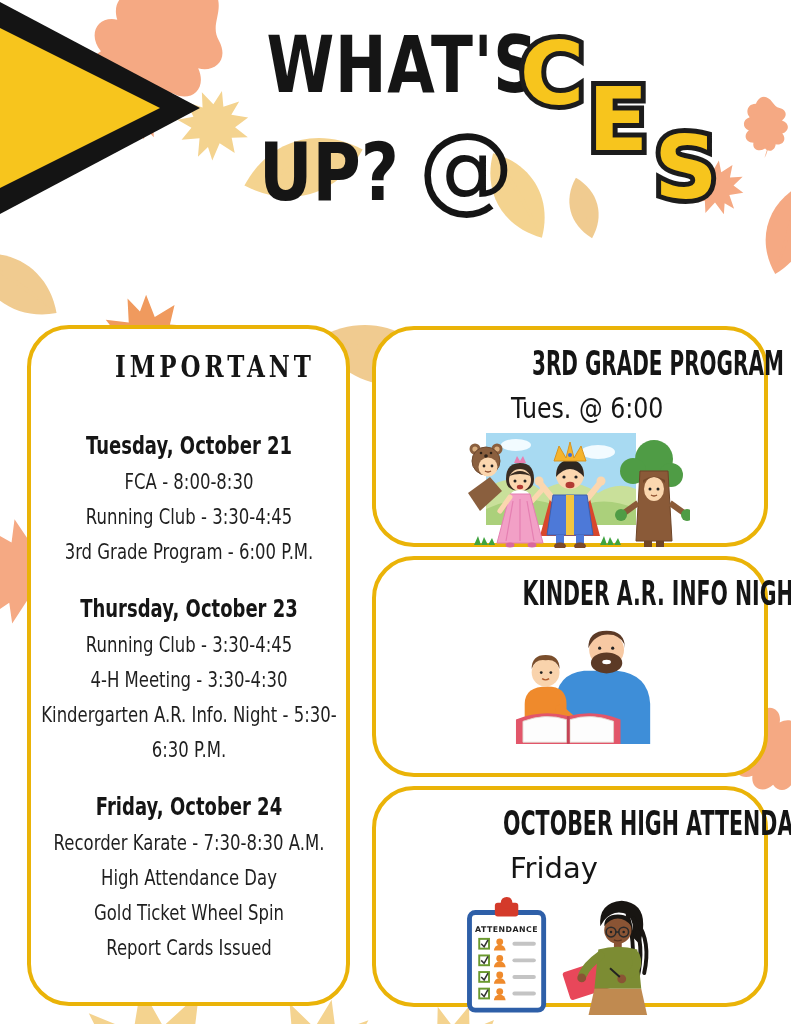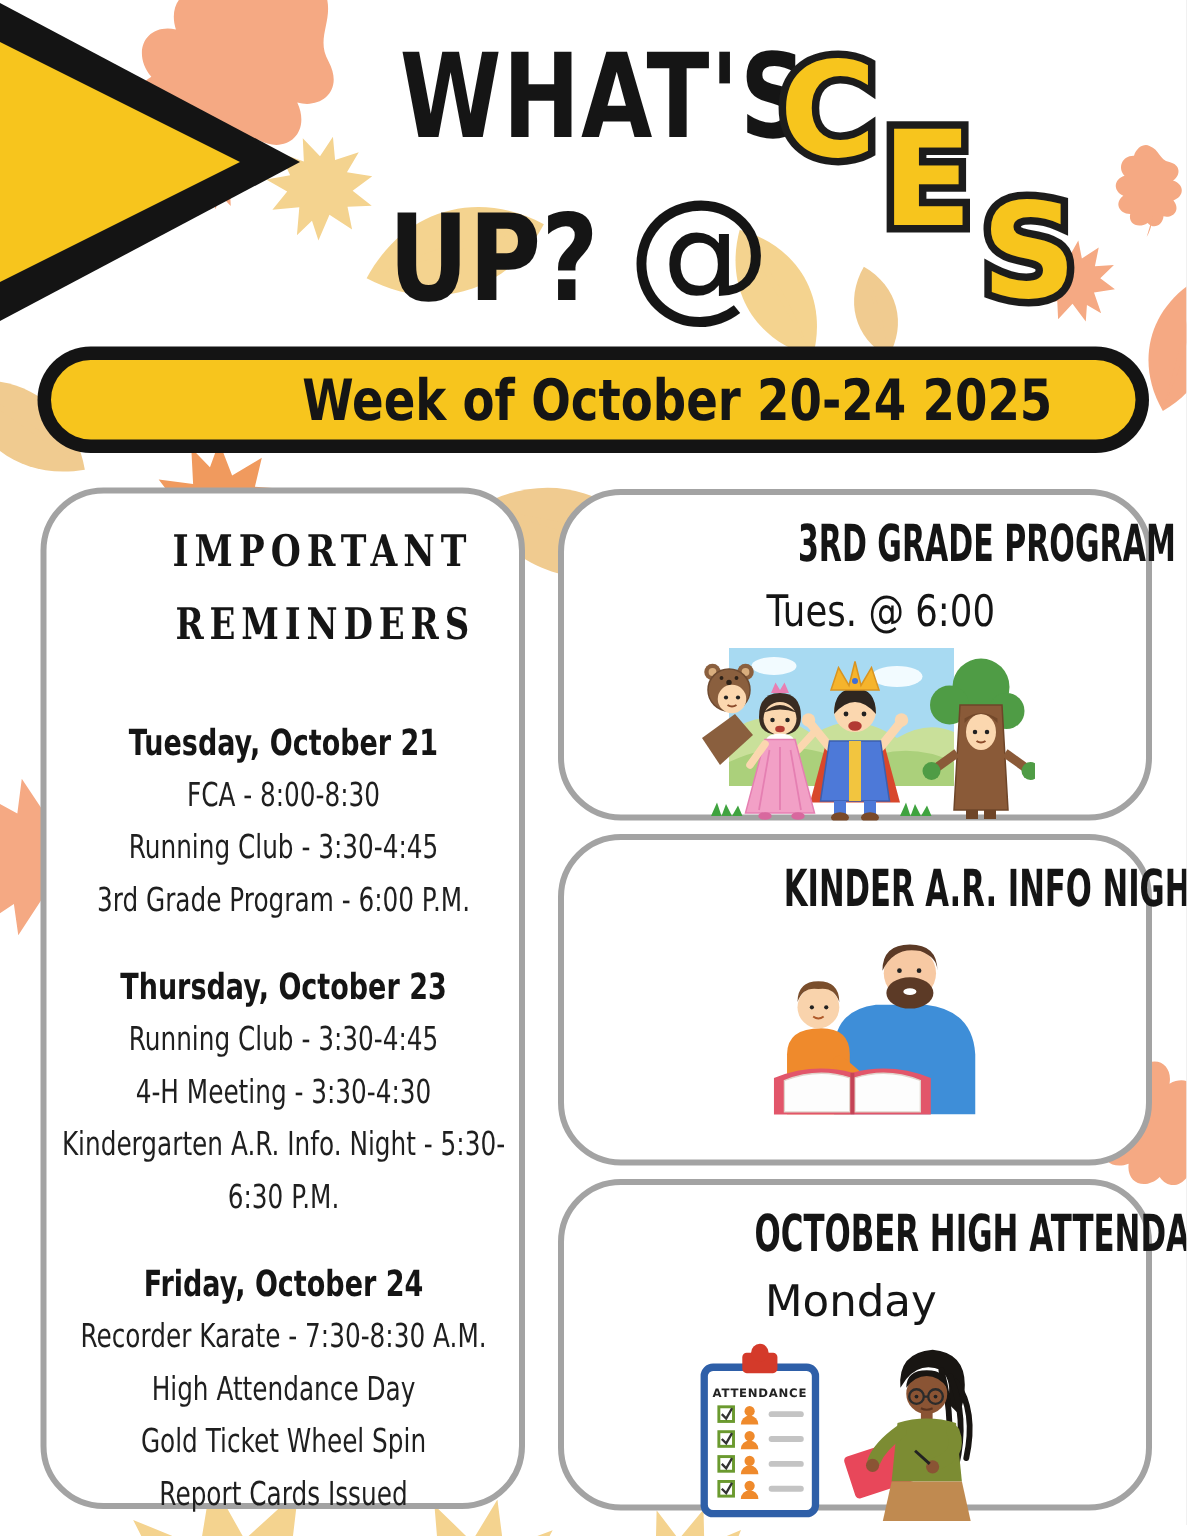--- a/index.html
+++ b/index.html
@@ -25,21 +25,21 @@
       fill:#F7C51D;stroke:#1c1c1c;stroke-width:10px;paint-order:stroke;text-anchor:middle;}
   .tri-svg{left:0;top:0;width:202px;height:218px;z-index:2;}
   
   .banner{position:absolute;z-index:3;left:25px;top:231px;width:741px;height:71px;
       background:#141414;border-radius:40px;display:flex;align-items:center;justify-content:center;}
   .banner-inner{width:723px;height:53px;background:#F7C51D;border-radius:30px;
       display:flex;align-items:center;justify-content:center;}
   .banner-text-wrap{width:500px;text-align:center;}
   .banner-text-wrap .fit{font-size:38px;font-weight:bold;}
   
-  .card{position:absolute;z-index:3;background:#ffffff;border:4px solid #a3a3a3;border-radius:42px;box-sizing:border-box;}
+  .card{position:absolute;z-index:3;background:#ffffff;border:4px solid #eab308;border-radius:42px;box-sizing:border-box;}
   .left-card{left:27px;top:325px;width:323px;height:681px;padding-top:16px;}
   .rem-title-wrap{width:200px;margin:0 auto;text-align:center;line-height:45px;}
   .rem-title-wrap .fit{font-family:"DejaVu Serif",serif;font-weight:bold;font-size:29px;letter-spacing:5px;}
   .rem-content{width:420px;margin-left:-52px;margin-top:34px;text-align:center;
       transform:scaleX(0.75);transform-origin:center top;}
   .rem-day{margin-top:22px;}
   .rem-heading{font-size:24px;font-weight:bold;line-height:36px;}
   .rem-line{font-size:22px;line-height:35px;color:#1f1f1f;}
   .event-card{left:372px;width:396px;height:221px;padding-top:13px;}
   .ec-title-wrap{margin:0 auto;text-align:center;line-height:40px;}
@@ -137,31 +137,23 @@
     <span class="fit" style="transform-origin: center top; transform: scaleX(0.823529);">UP?</span>
   </div>
   <div class="hdr-item at-sym">@</div>
 
   <svg class="hdr-item ces-svg" viewBox="0 0 248 204">
     <text x="52" y="92">C</text>
     <text x="118" y="138">E</text>
     <text x="186" y="186">S</text>
   </svg>
 
-  <div class="banner">
-    <div class="banner-inner">
-      <div class="tw banner-text-wrap">
-        <span class="fit" style="transform-origin: center top; transform: scaleX(0.818331);">Week of October 20-24 2025</span>
-      </div>
-    </div>
-  </div>
 
   <div class="card left-card">
     <div class="tw rem-title-wrap"><span class="fit" style="transform-origin: center top; transform: scaleX(0.793651);">IMPORTANT</span></div>
-    <div class="tw rem-title-wrap"><span class="fit" style="transform-origin: center top; transform: scaleX(0.78125);">REMINDERS</span></div>
     <div class="rem-content">
       <div class="rem-day">
         <div class="rem-heading">Tuesday, October 21</div>
         <div class="rem-line">FCA - 8:00-8:30</div>
         <div class="rem-line">Running Club - 3:30-4:45</div>
         <div class="rem-line">3rd Grade Program - 6:00 P.M.</div>
       </div>
       <div class="rem-day">
         <div class="rem-heading">Thursday, October 23</div>
         <div class="rem-line">Running Club - 3:30-4:45</div>
@@ -285,21 +277,21 @@
 
       <path d="M48,142 L48,112 Q78,100 108,108 Q138,100 168,112 L168,142 Z" fill="#E2566A"></path>
       <path d="M56,138 L56,114 Q82,104 106,112 L106,138 Z" fill="#FDFDFD" stroke="#E0D5CC" stroke-width="1"></path>
       <path d="M110,112 Q134,104 160,114 L160,138 L110,138 Z" fill="#FDFDFD" stroke="#E0D5CC" stroke-width="1"></path>
       <line x1="108" y1="108" x2="108" y2="140" stroke="#C44456" stroke-width="3"></line>
     </svg>
   </div>
 
   <div class="card event-card" style="top:786px">
     <div class="tw ec-title-wrap" style="width:390px"><span class="fit" style="transform-origin: center top; transform: scaleX(0.60559);">OCTOBER HIGH ATTENDANCE DAY</span></div>
-    <div class="tw ec-sub-wrap" style="width:120px"><span class="fit">Monday</span></div>
+    <div class="tw ec-sub-wrap" style="width:120px"><span class="fit">Friday</span></div>
     <svg class="illus" width="235" height="122" viewBox="0 0 235 125">
 
       <rect x="14" y="20" width="76" height="100" rx="6" fill="#ffffff" stroke="#2E5FA8" stroke-width="5"></rect>
       <rect x="40" y="10" width="24" height="14" rx="3" fill="#D43A2A"></rect>
       <circle cx="52" cy="10" r="6" fill="#D43A2A"></circle>
       <text x="52" y="40" class="clip-label">ATTENDANCE</text>
       <g>
         <rect x="24" y="47" width="10" height="10" fill="#fff" stroke="#6B9A2F" stroke-width="2"></rect>
           <path d="M26,52 L29,55 L33,48" stroke="#333" stroke-width="1.6" fill="none"></path>
         <circle cx="45" cy="50" r="3.5" fill="#EF8A2C"></circle>

